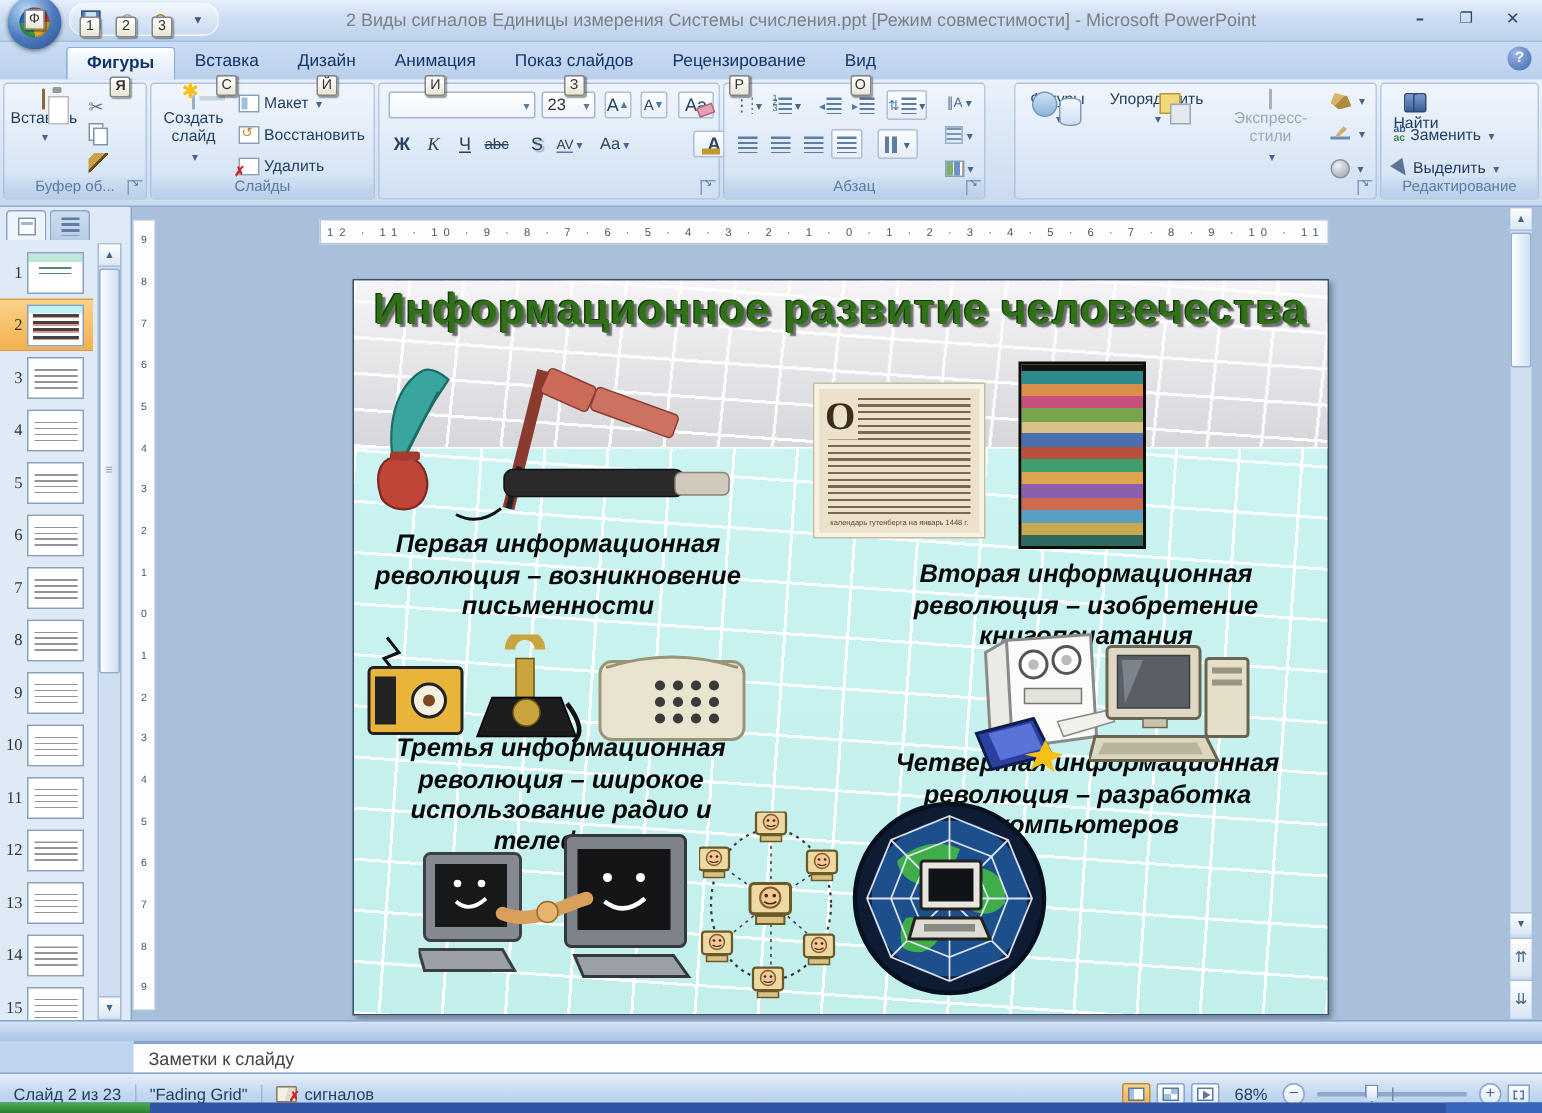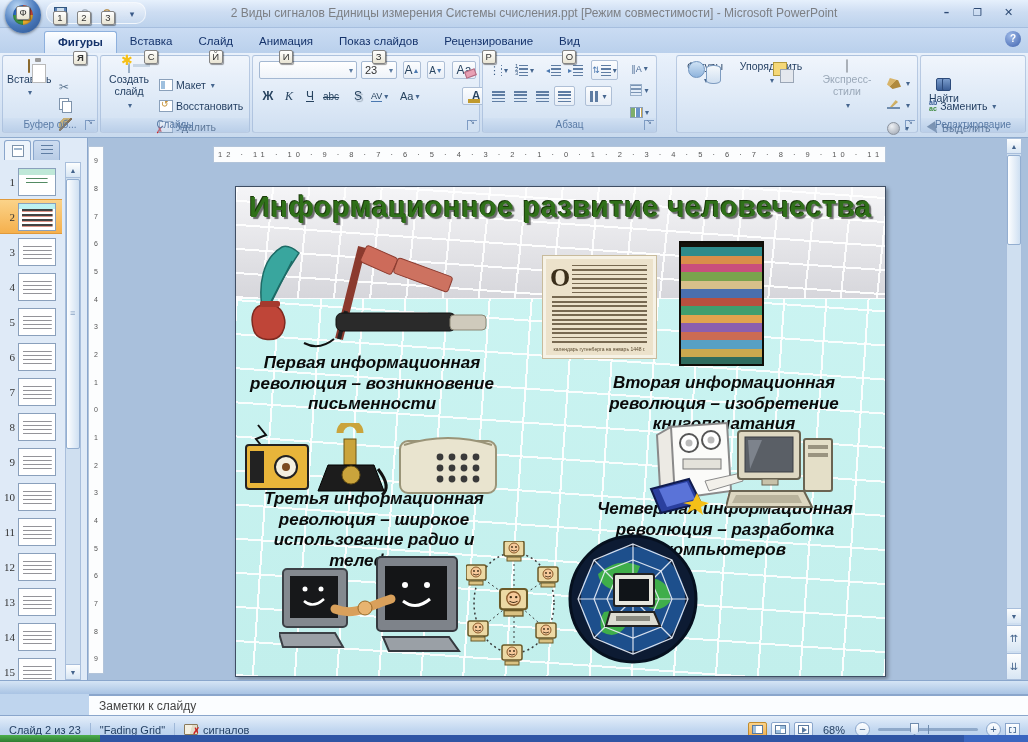--- a/index.html
+++ b/index.html
@@ -37,21 +37,21 @@
 .tab-keytip{left:50%;transform:translateX(-50%);top:19px;}
 .help-btn{position:absolute;right:7px;top:31px;width:16px;height:16px;border-radius:50%;background:radial-gradient(circle at 35% 30%,#9db9e8,#3f62ad);color:#fff;font-size:10px;font-weight:bold;text-align:center;line-height:16px;}
 
 
 .ribbon{position:absolute;top:53px;left:0;right:0;height:85px;background:linear-gradient(#e9f1fb,#d8e5f5 55%,#c9daee);border-bottom:1px solid #8fabce;}
 .group{position:absolute;top:2px;bottom:4px;background:linear-gradient(#f0f5fc,#dfeaf7 55%,#cfdff1);border:1px solid rgba(150,175,210,.6);border-radius:3px;}
 .group-label{position:absolute;left:0;right:0;bottom:0;height:14px;font-size:10px;color:#5a7ba6;text-align:center;line-height:14px;background:linear-gradient(rgba(195,214,238,.25),rgba(165,190,224,.5));border-radius:0 0 3px 3px;white-space:nowrap;overflow:hidden;}
 .launcher{position:absolute;right:2px;bottom:2px;width:10px;height:10px;border-left:1px solid #7e9cc4;border-top:1px solid #7e9cc4;}
 .launcher:before{content:"↘";position:absolute;left:1px;top:-3px;font-size:7px;color:#55749e;}
 .bigbtn{position:absolute;text-align:center;font-size:10.5px;color:#1f3b5e;line-height:1.2;}
-.rowbtn{position:absolute;display:flex;align-items:center;gap:3px;font-size:10.5px;color:#1f3b5e;white-space:nowrap;margin-top:16px;}
+.rowbtn{position:absolute;display:flex;align-items:center;gap:3px;font-size:10.5px;color:#1f3b5e;white-space:nowrap;}
 .dd:after{content:"▾";font-size:8px;color:#46668f;margin-left:2px;}
 
 
 .ic-clipboard{position:relative;width:20px;height:25px;background:#d9a659;border:1px solid #8a6a30;border-radius:2px;margin:0 auto;}
 .ic-clipboard:before{content:"";position:absolute;left:3px;top:4px;width:12px;height:17px;background:#fff;border:1px solid #b9b9b9;}
 .ic-clipboard:after{content:"";position:absolute;left:6px;top:-2px;width:6px;height:4px;background:#9a9a9a;border-radius:1px;}
 .ic-scissors:before{content:"✂";font-size:12px;color:#5b748f;}
 .ic-copy{position:relative;width:12px;height:13px;}
 .ic-copy:before{content:"";position:absolute;left:0;top:0;width:8px;height:10px;background:#fff;border:1px solid #7e93ab;}
 .ic-copy:after{content:"";position:absolute;left:3px;top:3px;width:8px;height:10px;background:#fff;border:1px solid #7e93ab;}
@@ -228,21 +228,21 @@
       <span class="winbtn ic-min"></span>
       <span class="winbtn ic-max"></span>
       <span class="winbtn ic-close"></span>
     </div>
   </div>
 
   <div class="tabrow">
     <div class="ribbon-tabs">
         <div class="tab active"><span>Фигуры</span><span class="keytip tab-keytip">Я</span></div>
         <div class="tab"><span>Вставка</span><span class="keytip tab-keytip">С</span></div>
-        <div class="tab"><span>Слайд</span><span class="keytip tab-keytip">Й</span></div>
+        <div class="tab"><span>Дизайн</span><span class="keytip tab-keytip">Й</span></div>
         <div class="tab"><span>Анимация</span><span class="keytip tab-keytip">И</span></div>
         <div class="tab"><span>Показ слайдов</span><span class="keytip tab-keytip">З</span></div>
         <div class="tab"><span>Рецензирование</span><span class="keytip tab-keytip">Р</span></div>
         <div class="tab"><span>Вид</span><span class="keytip tab-keytip">О</span></div>
       </div>
   </div>
   <div class="help-btn">?</div>
 
   <div class="ribbon">
 

